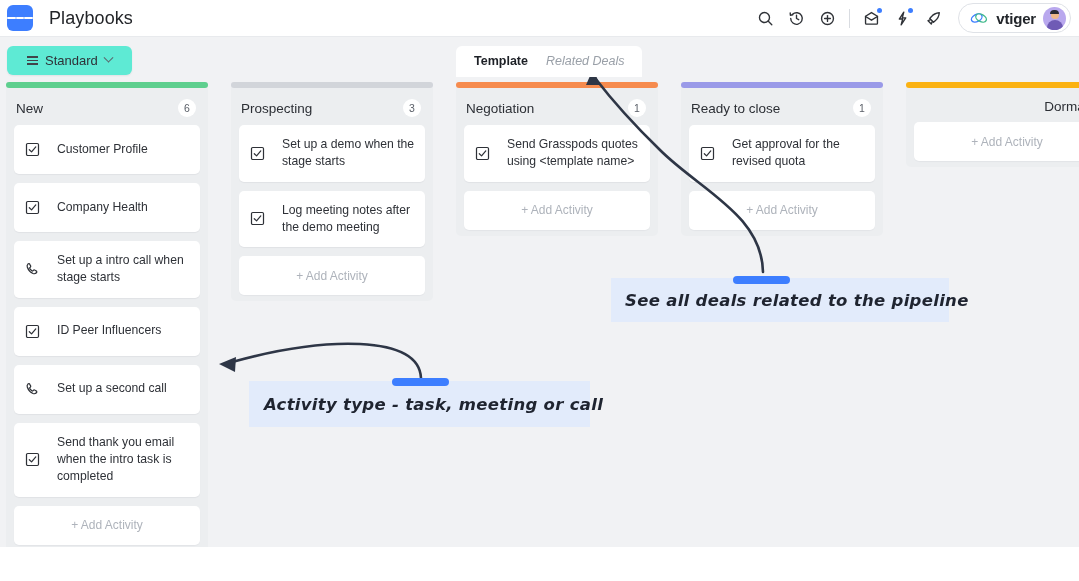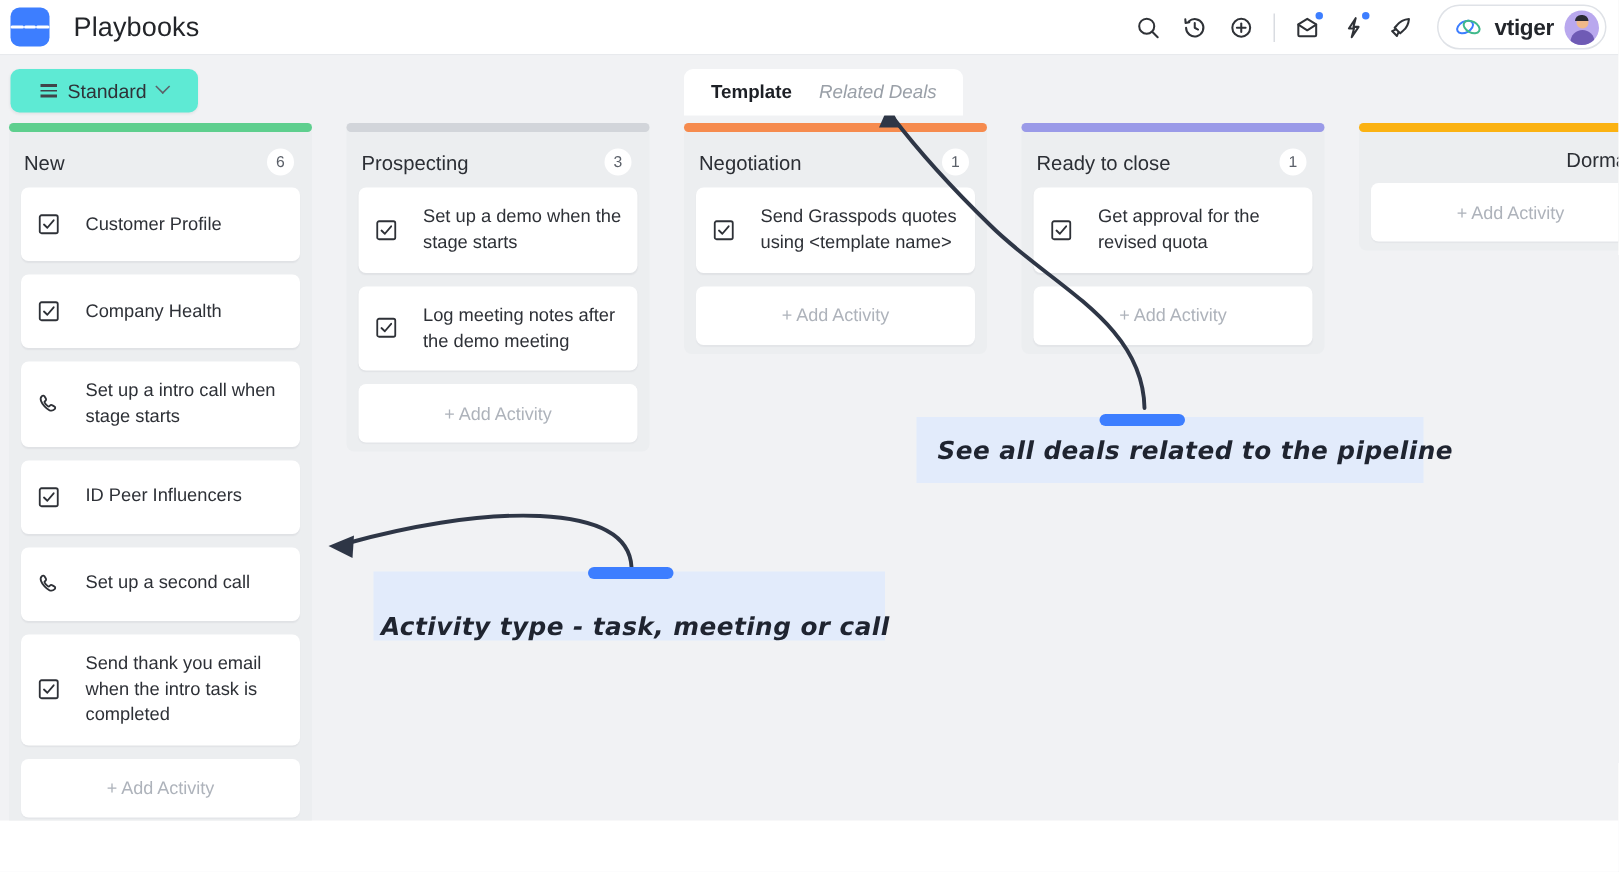--- a/index.html
+++ b/index.html
@@ -500,18 +500,18 @@
     <polygon points="593,69 600,85 586,85" fill="#2e3646"></polygon>
     <path d="M421,378 C420,358 400,346 360,344 C318,342 268,352 232,362" fill="none" stroke="#2e3646" stroke-width="2.6" stroke-linecap="round"></path>
     <polygon points="219,364 236,357 235,372" fill="#2e3646"></polygon>
   </svg>
 
   <div class="anno" style="left:591px; top:278px; width:338px; height:44px; padding-left:14px;margin-left:20px;">
     <span class="anno-text">See all deals related to the pipeline</span>
   </div>
   <div class="anno-bar" style="left:733px; top:276px; width:57px;"></div>
 
-  <div class="anno" style="left:249px; top:381px; width:341px; height:46px; padding-left:5px;align-items:flex-end;">
+  <div class="anno" style="left:249px; top:381px; width:341px; height:46px; padding-left:15px;">
     <span class="anno-text">Activity type - task, meeting or call</span>
   </div>
   <div class="anno-bar" style="left:392px; top:378px; width:57px;"></div>
 
 </div>
 
 </body></html>

